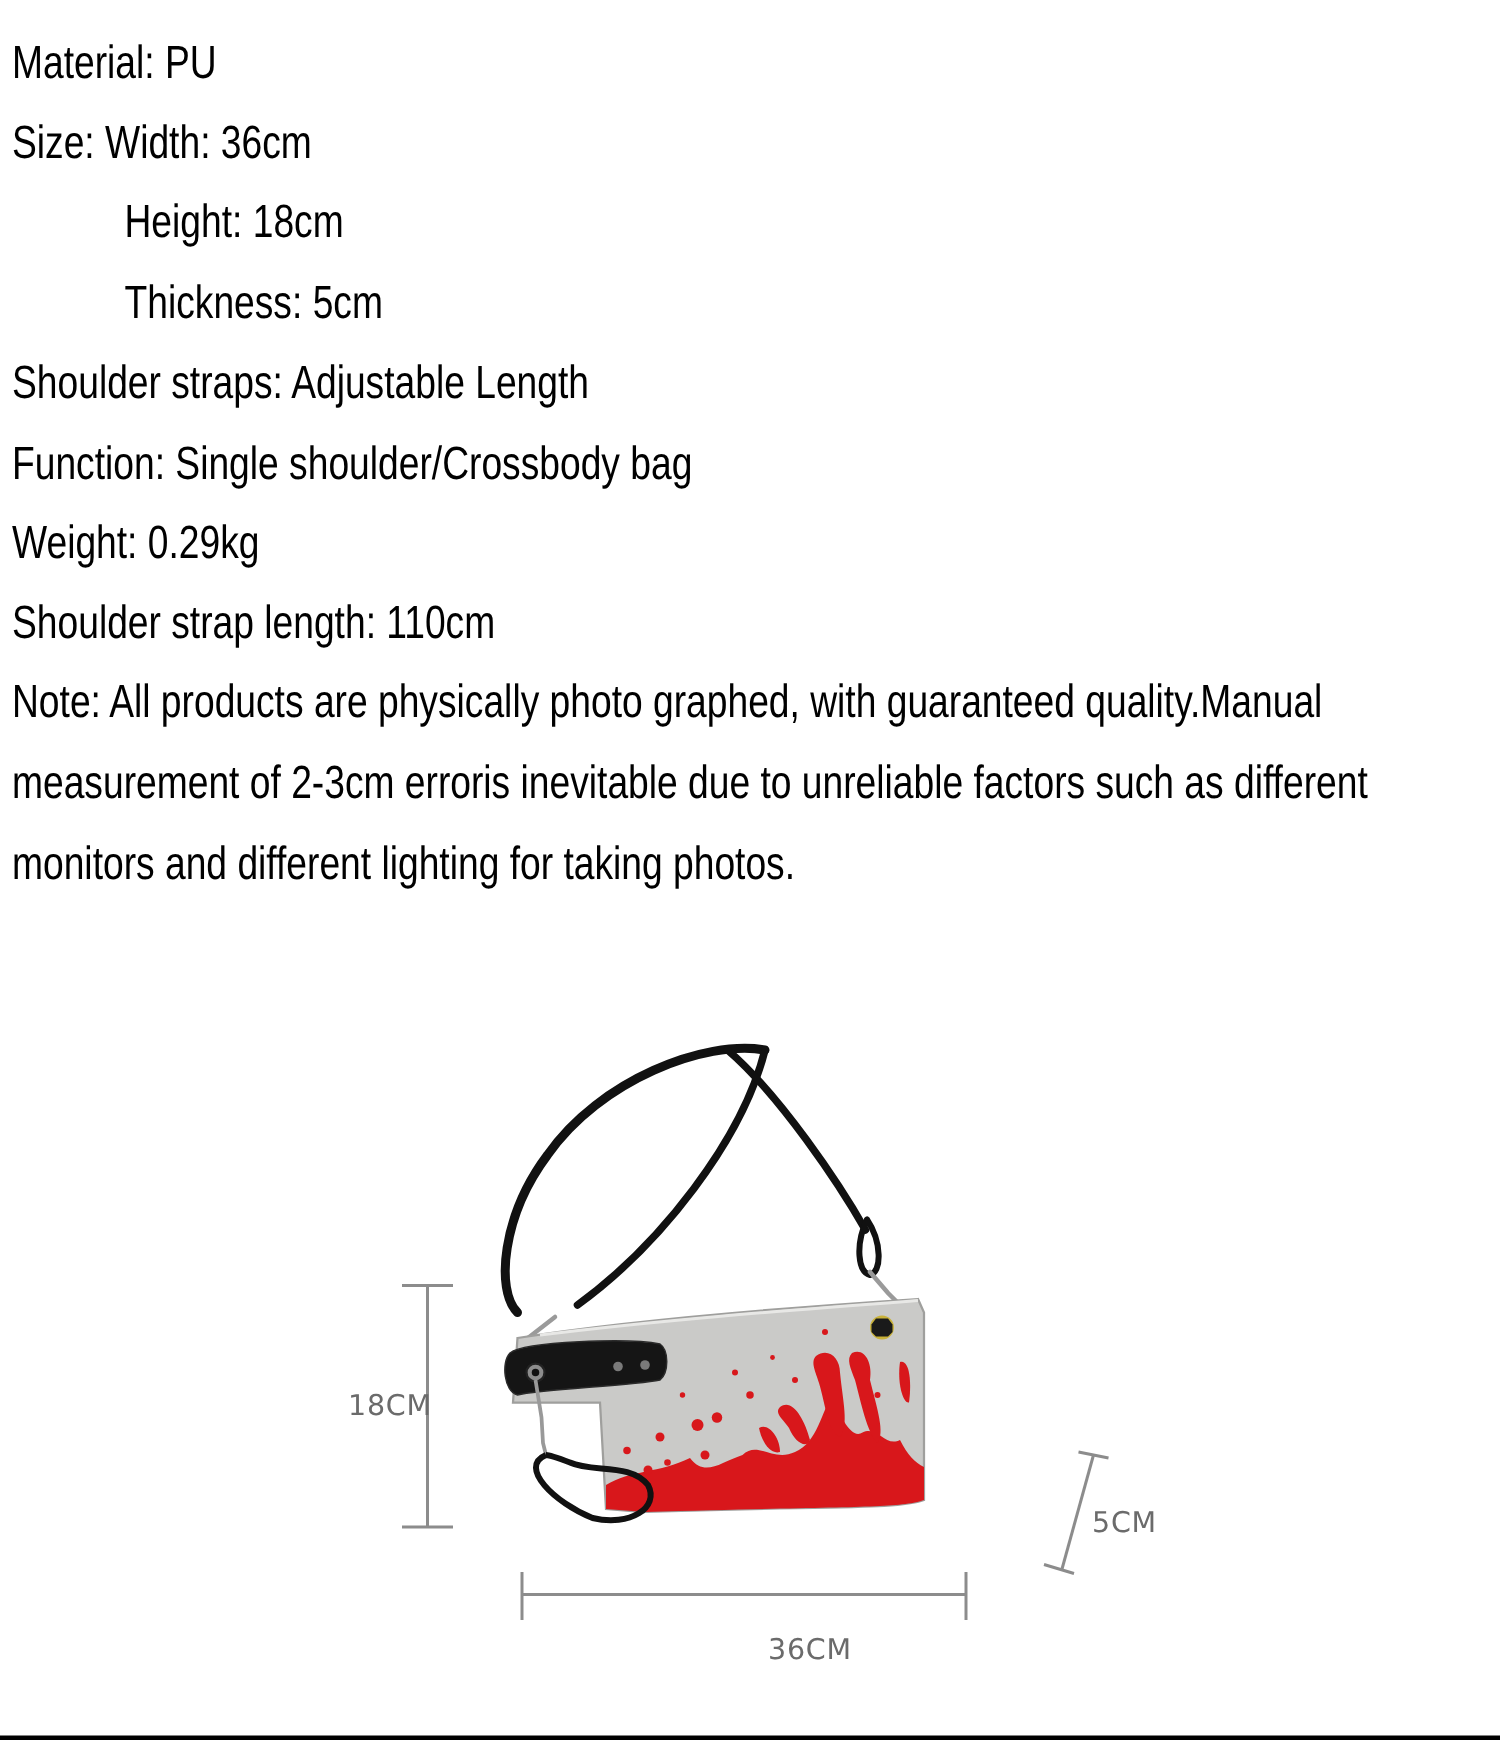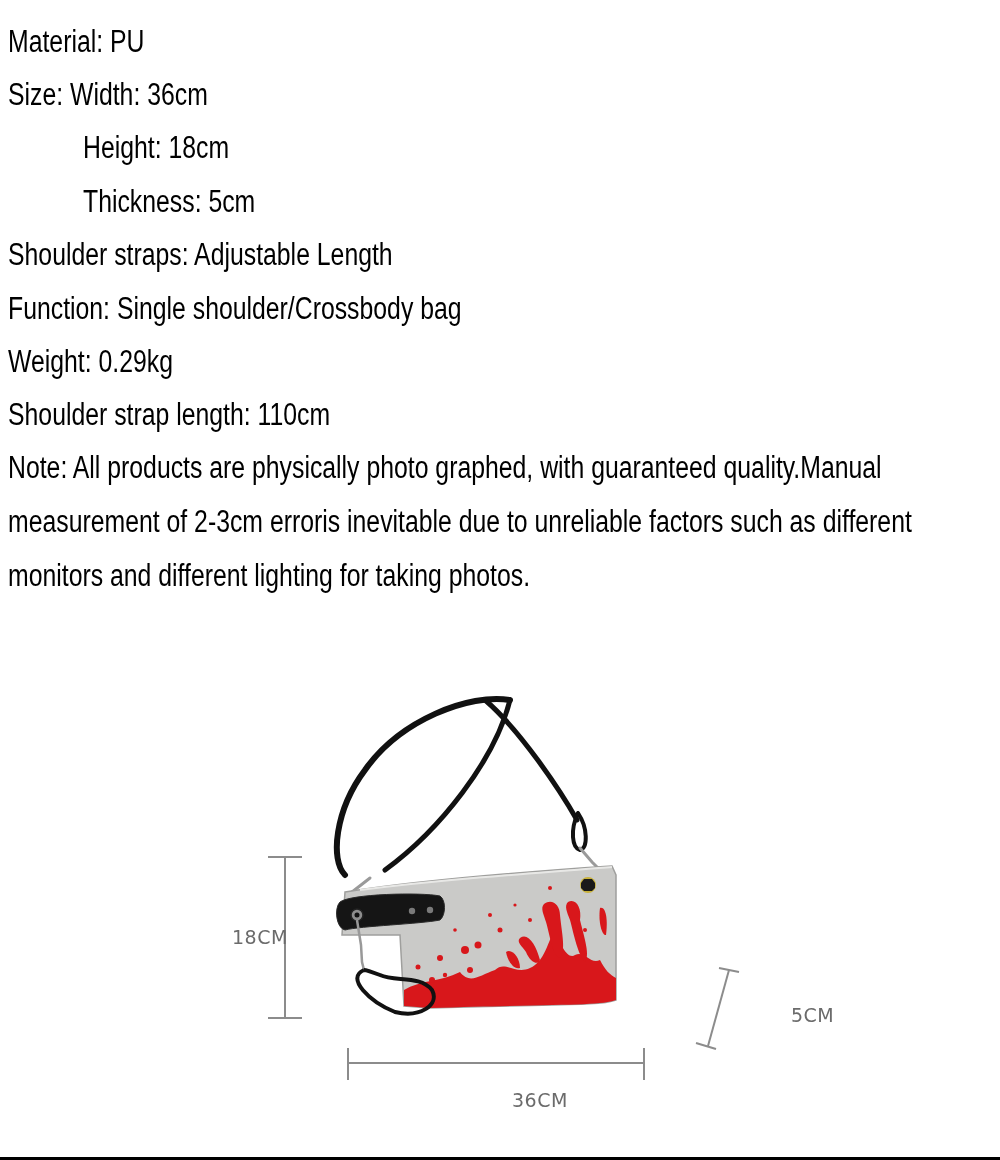--- a/index.html
+++ b/index.html
@@ -145,16 +145,16 @@
     </g>
 
     <g fill="none">
       <path d="M 357 920 L 361 945 L 362 962 L 364 970" stroke="#999" stroke-width="2.5"></path>
       <path d="M 364 970 C 345 978 370 1002 395 1012 C 420 1018 440 1005 432 990 C 420 975 395 982 380 975 C 372 972 366 970 364 970" stroke="#111" stroke-width="4"></path>
     </g>
   </svg>
 
   <div class="dim-label" style="left:204px; top:306px;margin-left:28px;">18CM</div>
   <div class="dim-label" style="left:492px; top:469px;margin-left:20px;">36CM</div>
-  <div class="dim-label" style="left:791px; top:384px;text-align:right;">5CM</div>
+  <div class="dim-label" style="left:728px; top:384px;text-align:right;">5CM</div>
 </div>
 
 <div class="bottom-rule"></div>
 
 </body></html>

